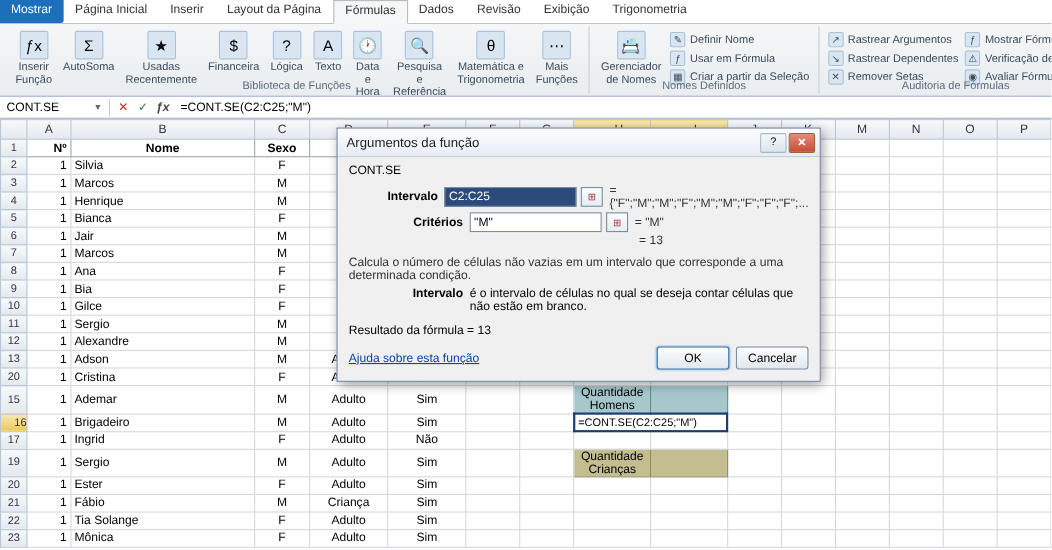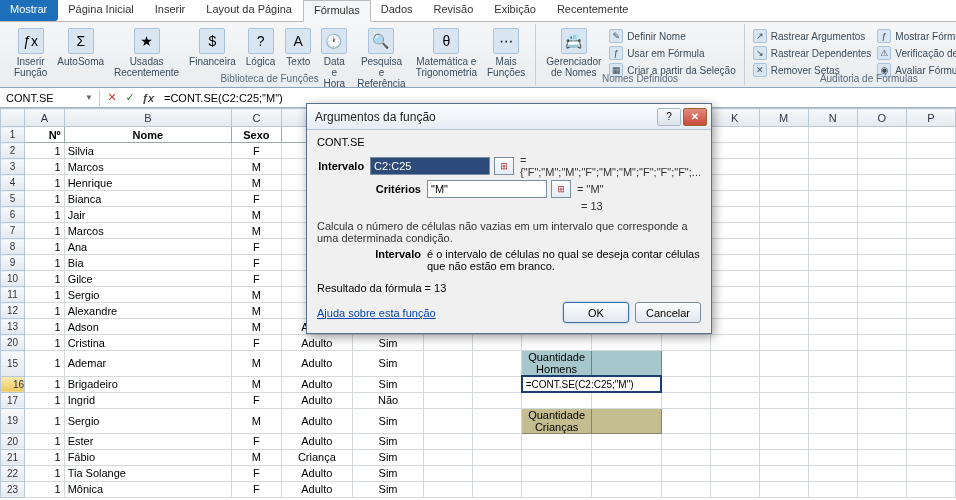--- a/index.html
+++ b/index.html
@@ -33,21 +33,21 @@
 .grid th.rowh { width:22px; height:16px; font-size:10px; }
 .grid th.colh { height:18px; font-size:11px; }
 .grid td { border:1px solid #d4d9de; height:16px; padding:0 3px; background:#fff; }
 .grid .c-A{width:40px;text-align:right;} .grid .c-B{width:170px;} .grid .c-C{width:50px;text-align:center;} .grid .c-D{width:72px;text-align:center;} .grid .c-E{width:72px;text-align:center;}
 .grid .c-nar{width:50px;} .grid .c-wide{width:70px;}
 .grid th.sel { background:linear-gradient(#f9e9b6,#edc95a);padding-left:12px; }
 .hdr-cell { font-weight:bold; text-align:center; border:1px solid #9aa !important; }
 .label-cell { background:#a6c8cd !important; text-align:center; border:1px solid #5a8a92 !important; }
 .label-cell2 { background:#c4bd8f !important; text-align:center; border:1px solid #8a8560 !important; }
 .active-cell { border:2px solid #1a3e6e !important; }
-.dialog { position:absolute; left:306px; top:103px; width:406px; background:#f0f0f0; border:1px solid #5a7090; box-shadow:2px 3px 10px rgba(0,0,0,0.4); font-size:11px; }
+.dialog { position:absolute; left:306px; top:116px; width:440px; background:#f0f0f0; border:1px solid #5a7090; box-shadow:2px 3px 10px rgba(0,0,0,0.4); font-size:11px; }
 .dlg-title { background:linear-gradient(#fdfdfe,#e6ecf5); height:26px; display:flex; align-items:center; justify-content:space-between; padding:0 4px 0 8px; border-bottom:1px solid #b8c7d6; }
 .dlg-title-txt { font-size:12px; color:#222; }
 .dlg-btns { display:flex; gap:2px; }
 .dlg-tbtn { width:24px; height:18px; border:1px solid #a9b8c7; background:linear-gradient(#f5f8fb,#dbe4ed); border-radius:2px; display:flex; align-items:center; justify-content:center; font-size:10px; cursor:pointer; }
 .dlg-tbtn.close { background:linear-gradient(#e58a7a,#c84b3a); border-color:#963; color:#fff; font-weight:bold; }
 .dlg-body { padding:6px 10px 10px 10px; background:#f0f0f0; }
 .dlg-fn { font-size:11px; margin-bottom:6px; }
 .dlg-row { display:flex; align-items:center; margin:2px 0; gap:6px; }
 .dlg-lbl { width:104px; text-align:right; font-weight:bold; font-size:11px; }
 .dlg-inp-wrap { display:flex; align-items:flex-end; gap:4px; }
@@ -70,21 +70,21 @@
 
 <div class="ribbon-tabs">
   <div class="tab file">Mostrar</div>
   <div class="tab">Página Inicial</div>
   <div class="tab">Inserir</div>
   <div class="tab">Layout da Página</div>
   <div class="tab active">Fórmulas</div>
   <div class="tab">Dados</div>
   <div class="tab">Revisão</div>
   <div class="tab">Exibição</div>
-  <div class="tab">Recentemente</div>
+  <div class="tab">Trigonometria</div>
 </div>
 
 <div class="ribbon-body">
   <div class="rgroup">
     <div class="rbtns">
       <div class="rbtn-lg">
           <div class="ic">ƒx</div>
           <div class="lbl">Inserir
 Função</div>
         </div>

